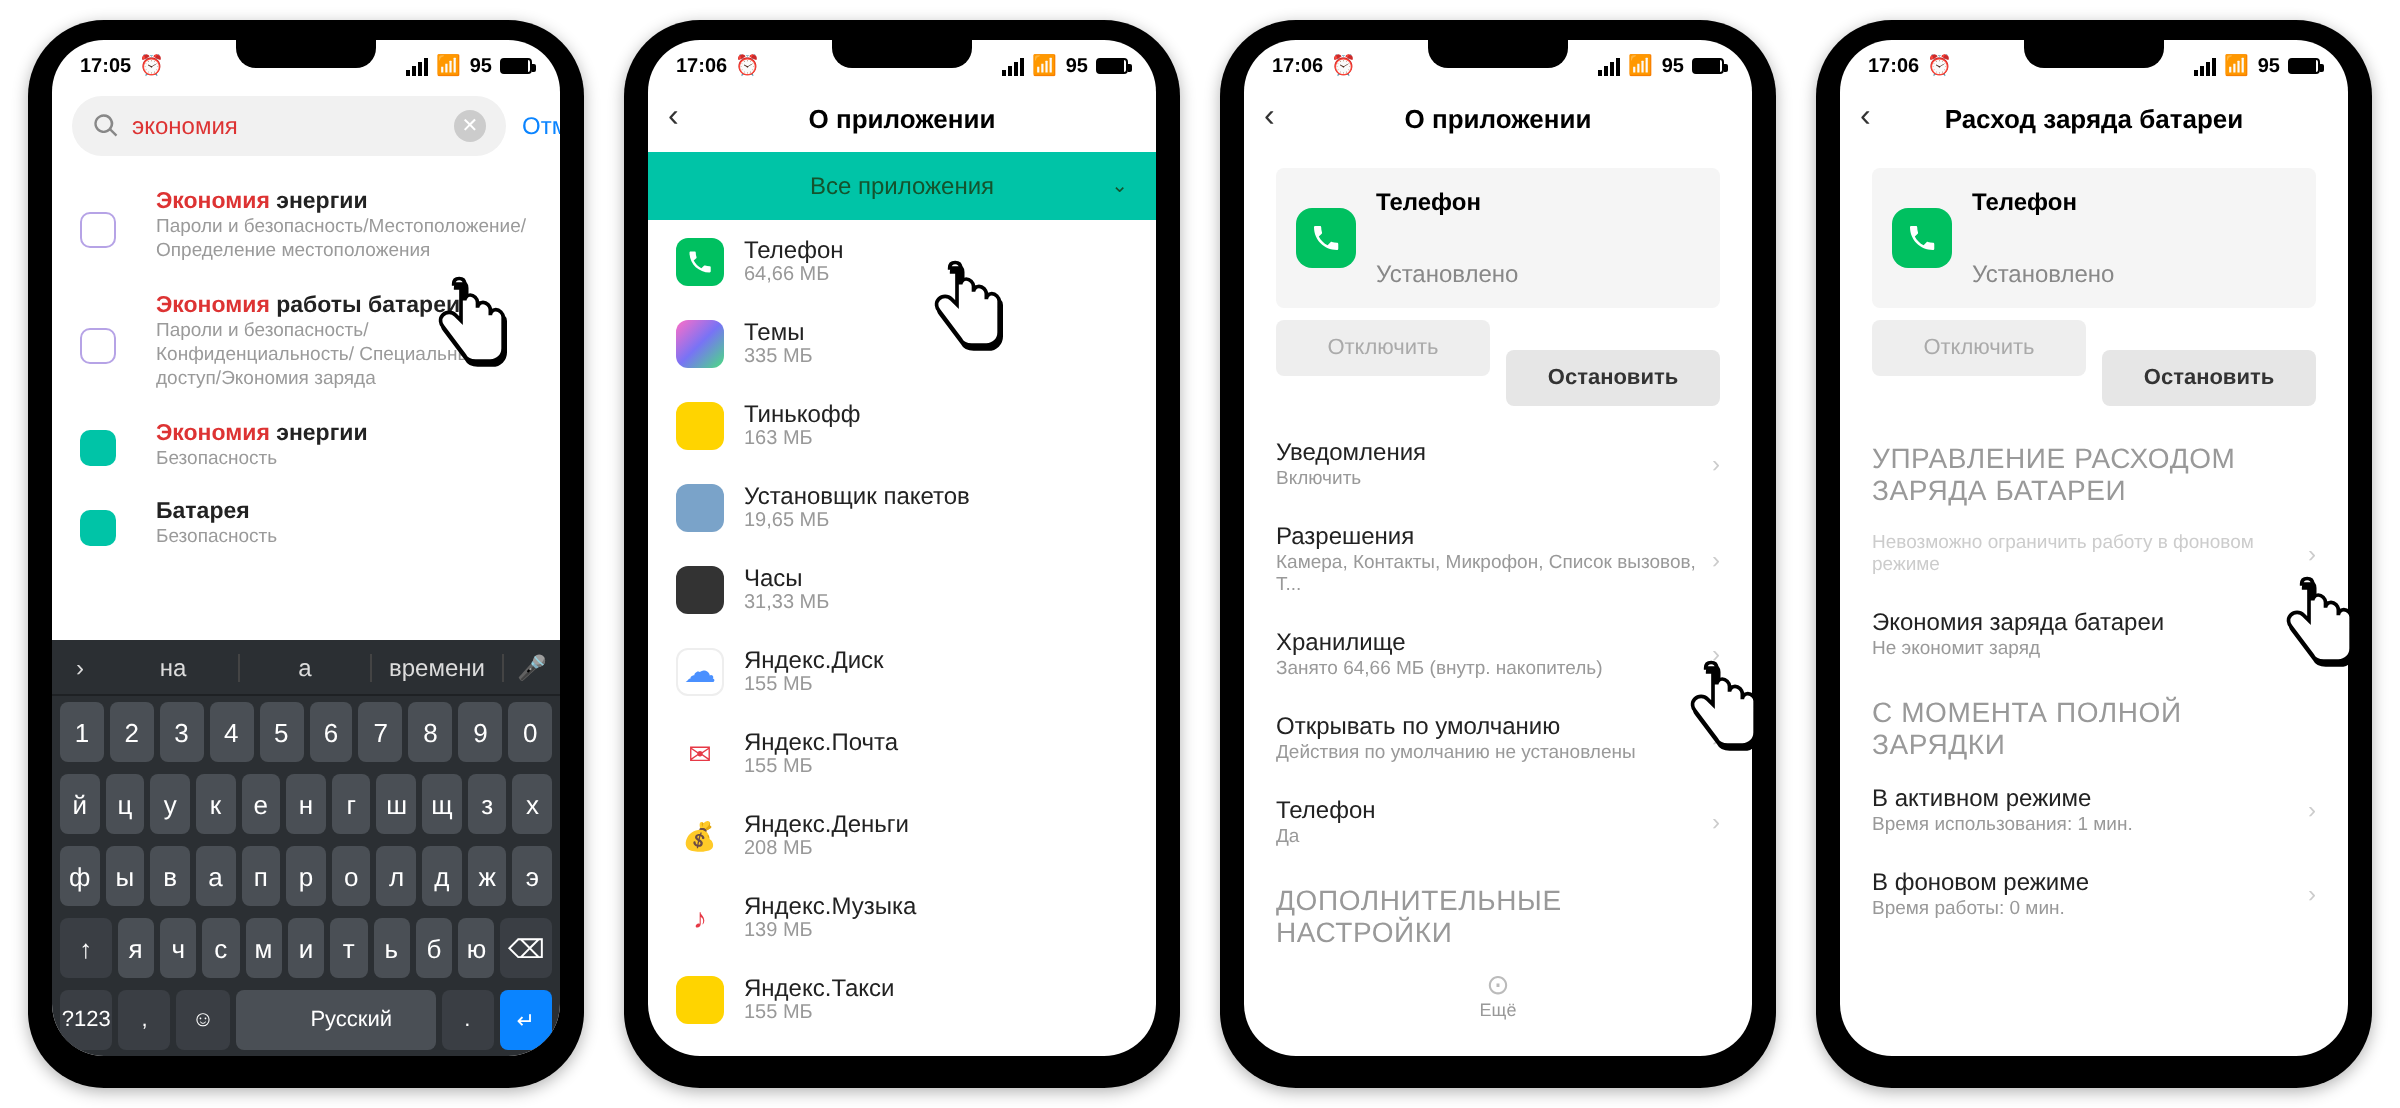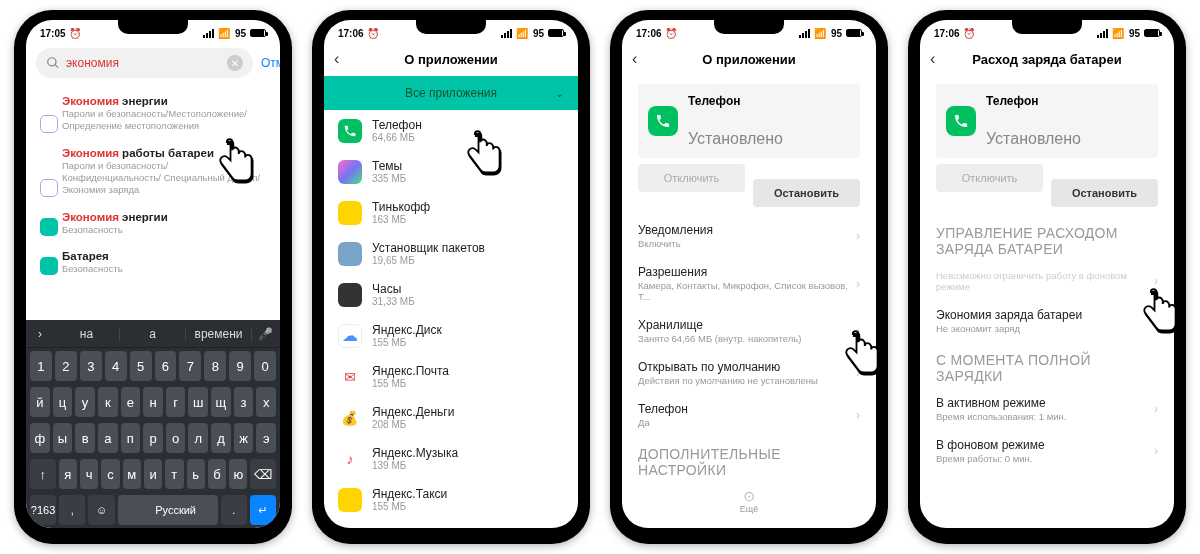--- a/index.html
+++ b/index.html
@@ -33,21 +33,21 @@
   .searchbar { display:flex; align-items:center; padding: 6px 10px; gap:8px; }
   .searchbar .field {
     flex:1; background:#f1f1f1; border-radius: 18px; height:30px;
     display:flex; align-items:center; padding:0 10px; gap:6px;
   }
   .searchbar .field svg { width:14px; height:14px; fill:#888; }
   .searchbar input { border:none; background:transparent; outline:none; font-size:12px; color:#d33; flex:1; }
   .searchbar .clear { width:16px;height:16px;border-radius:50%;background:#ccc;color:#fff;font-size:10px;display:flex;align-items:center;justify-content:center; }
   .cancel { color:#0a84ff; font-size:12px; }
   .results { padding: 4px 0; }
-  .res-item { display:flex; gap:4px; padding:7px 14px; align-items:flex-end; }
+  .res-item { display:flex; gap:20px; padding:7px 14px; align-items:center; }
   .res-ico { width:18px;height:18px;border-radius:5px; flex-shrink:0; margin-top:2px; display:flex;align-items:center;justify-content:center; }
   .res-txt .title { font-size:11.5px; font-weight:600; color:#222; }
   .res-txt .title .hl { color:#d33; }
   .res-txt .sub { font-size:9.5px; color:#9a9a9a; line-height:1.3; margin-top:1px; }
 
   
   .kbd { margin-top:auto; background:#2b2f33; color:#fff; }
   .sugg { display:flex; align-items:center; height:28px; border-bottom:1px solid #1e2124; }
   .sugg .s { flex:1; text-align:center; font-size:12px; color:#dcdcdc; border-right:1px solid #444; }
   .sugg .s:last-of-type { border:none; }
@@ -70,21 +70,21 @@
   .app-item { display:flex; align-items:center; gap:10px; padding:8px 14px; }
   .app-ico { width:24px;height:24px;border-radius:6px;flex-shrink:0;display:flex;align-items:center;justify-content:center;font-size:13px;color:#fff; }
   .app-item .name { font-size:12px; color:#222; }
   .app-item .size { font-size:10px; color:#999; }
 
   
   .appcard { background:#f5f5f5; margin:8px 16px 6px; padding:10px; display:flex; align-items:center; gap:10px; border-radius:4px; }
   .appcard .ico { width:30px;height:30px;border-radius:8px;background:#00c060;display:flex;align-items:center;justify-content:center; }
   .appcard .ico svg { width:16px;height:16px;fill:#fff; }
   .appcard .name { font-size:12px; font-weight:600; }
-  .appcard .stat { font-size:16px; color:#888;margin-top:22px; }
+  .appcard .stat { font-size:12px; color:#888;margin-top:22px; }
   .btnrow { display:flex; gap:8px; padding:0 16px 8px; }
   .btnrow button { flex:1; height:28px; border:none; border-radius:4px; font-size:11px; }
   .btnrow .off { background:#eee; color:#aaa; }
   .btnrow .stop { background:#e6e6e6; color:#333; font-weight:600;margin-top:15px; }
   .section-label { font-size:14px; color:#999; padding:10px 16px 4px; letter-spacing:.3px; }
   .setrow { padding:8px 16px; display:flex; align-items:center; position:relative; }
   .setrow .t .title { font-size:12px; color:#222; }
   .setrow .t .sub { font-size:9.5px; color:#999; margin-top:1px; }
   .setrow .chev { position:absolute; right:16px; color:#ccc; font-size:12px; }
   .dim .title { color:#bbb !important; }
@@ -215,21 +215,21 @@
           <div class="key">с</div>
           <div class="key">м</div>
           <div class="key">и</div>
           <div class="key">т</div>
           <div class="key">ь</div>
           <div class="key">б</div>
           <div class="key">ю</div>
           <div class="key dark wide">⌫</div>
         </div>
       <div class="krow bot">
-        <div class="key dark">?163</div>
+        <div class="key dark">?123</div>
         <div class="key dark">,</div>
         <div class="key dark">☺</div>
         <div class="key space">Русский</div>
         <div class="key dark">.</div>
         <div class="key enter">↵</div>
       </div>
     </div>
   </div>
   <div class="hand" style="top:128px; left:200px;"><svg viewBox="0 0 48 56">
         <path fill="#fff" stroke="#000" stroke-width="2" d="M18 4v20l-3-3c-2-2-5-2-7 0s-1 5 0 6l12 16c1 2 3 3 6 3h8c4 0 7-3 7-7V22c0-2-2-4-4-4s-3 2-3 3v-3c0-2-2-4-4-4s-3 2-3 3v-3c0-2-2-4-4-4s-3 2-3 3V4c0-2-1-3-3-3s-3 1-3 3z"></path>

